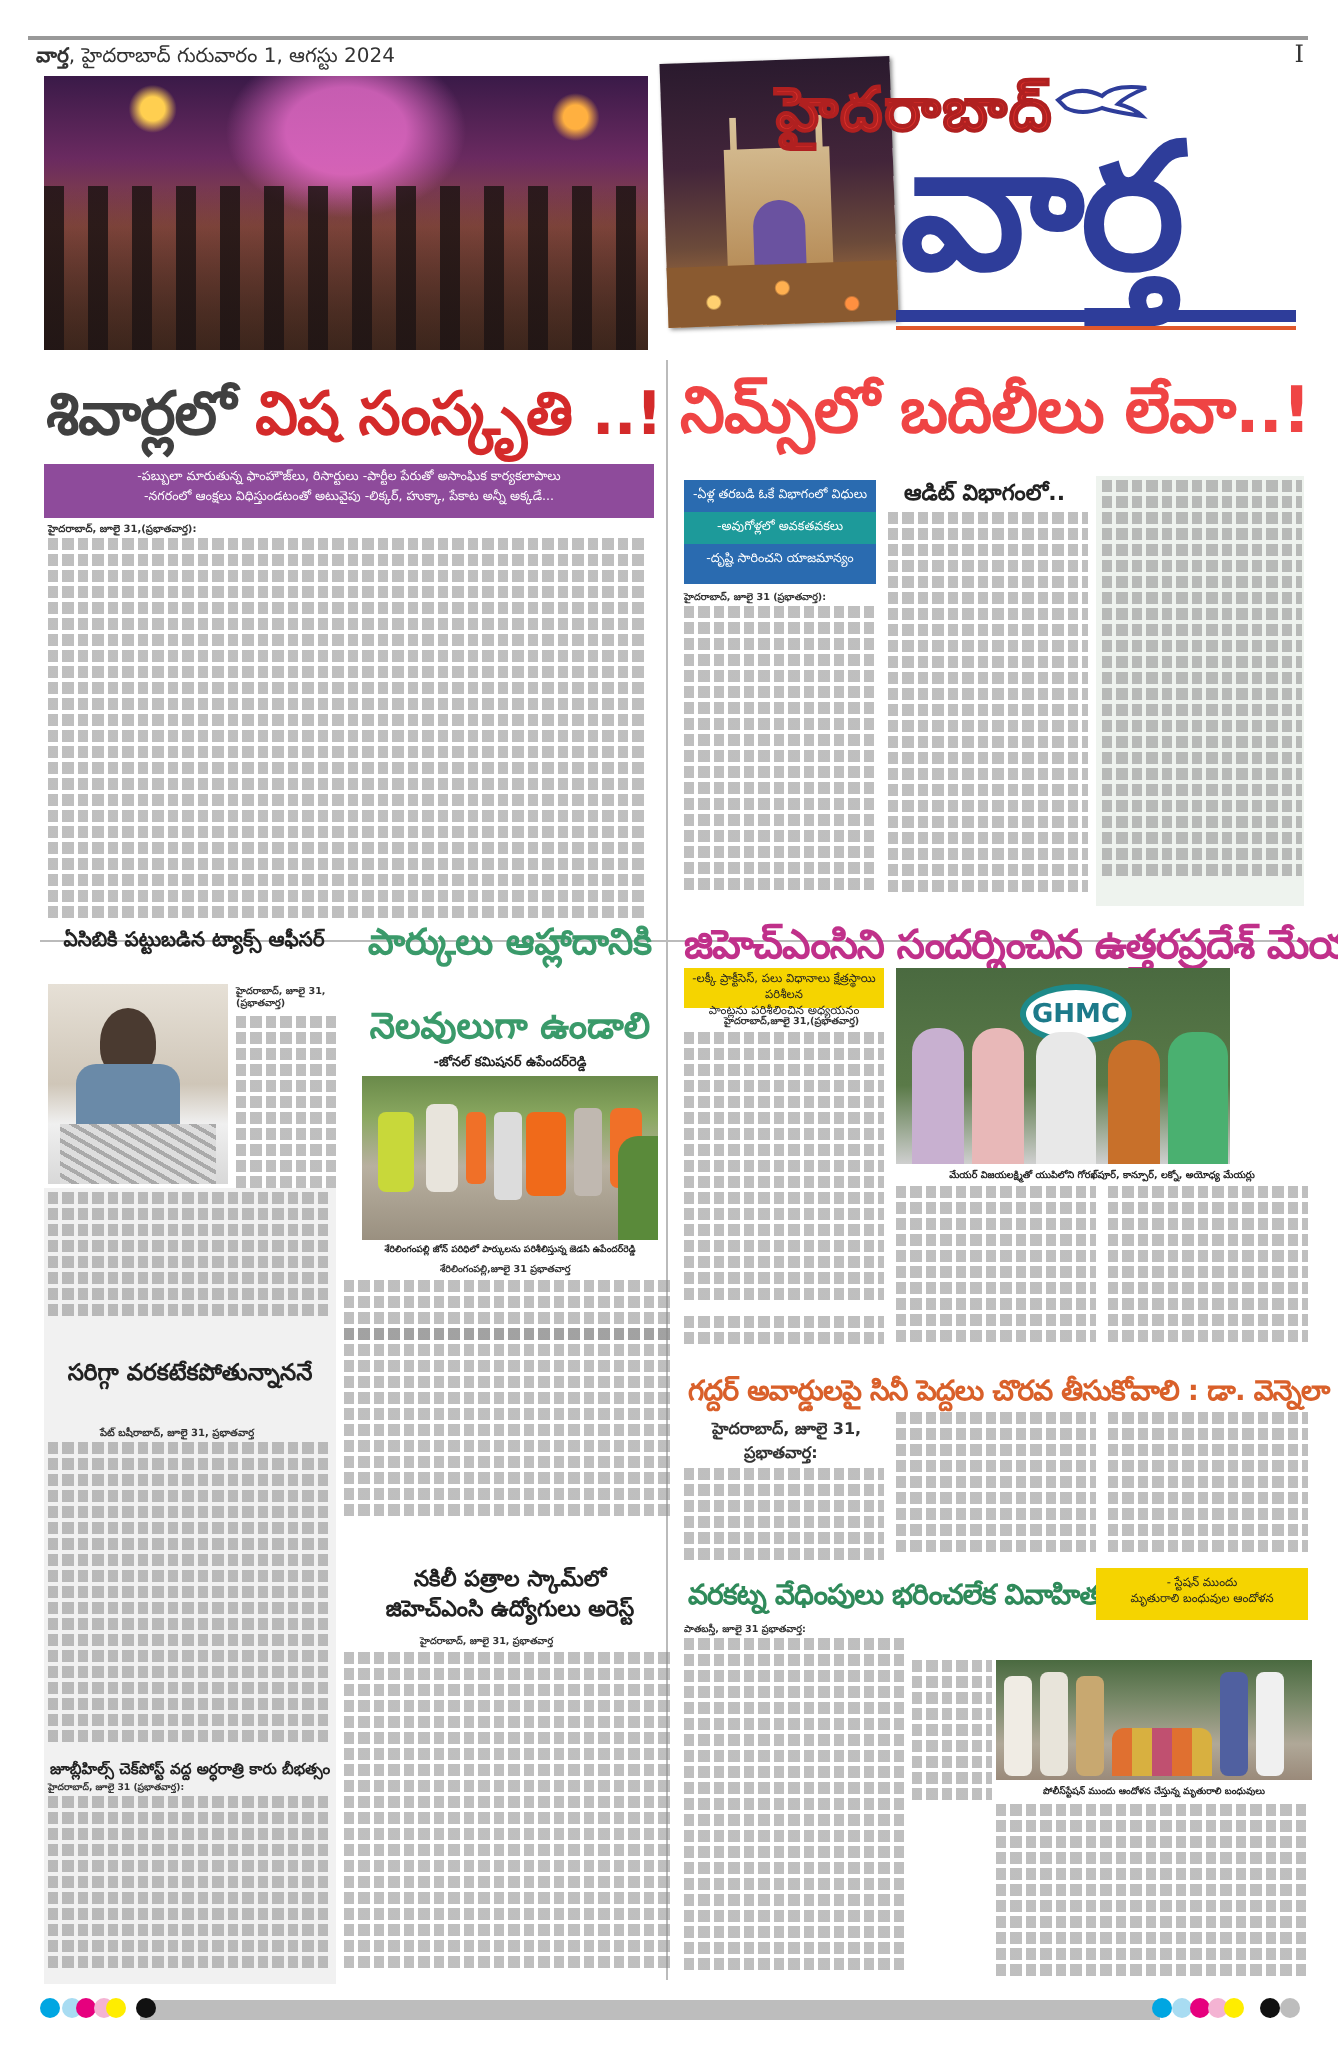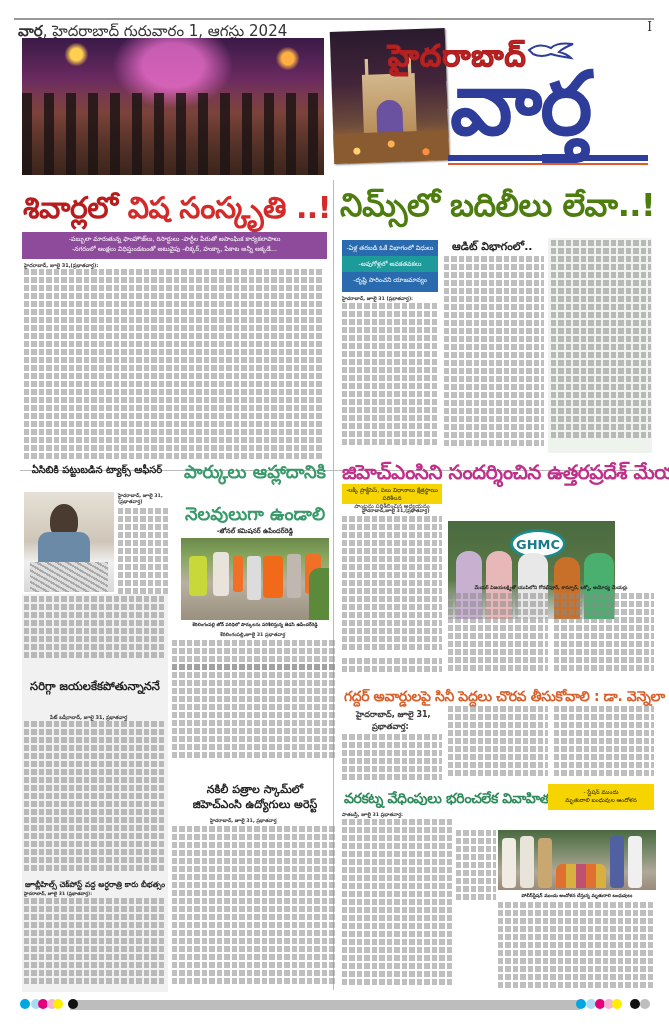--- a/index.html
+++ b/index.html
@@ -3,21 +3,21 @@
 <meta charset="utf-8">
 <style>
   * { box-sizing: border-box; margin: 0; padding: 0; }
   html, body { width: 669px; height: 1024px; background: #ffffff; overflow: hidden; }
   body { font-family: "DejaVu Sans", sans-serif; color: #222; position: relative; }
 
   .page { position: absolute; left: 14px; top: 18px; width: 640px; height: 990px; }
 
   
   .topline { position: absolute; left: 0; top: 0; width: 640px; height: 2px; background: #999; }
-  .dateline { position: absolute; left: 4px; top: 4px; font-size: 15px; color: #333; white-space: nowrap; }
+  .dateline { position: absolute; left: 4px; top: 4px; font-size: 10px; color: #333; white-space: nowrap; }
   .dateline b { font-weight: bold; }
   .pagemark { position: absolute; right: 2px; top: 2px; font-family: "DejaVu Serif", serif; font-size: 12px; color: #333; }
 
   .colrule { position: absolute; background: #bbb; }
 
   .photo { position: absolute; overflow: hidden; }
   .text-block { position: absolute; font-size: 4.4px; line-height: 5.9px; color: #555; text-align: justify; overflow: hidden; word-break: break-all; }
   .text-block .line { display: block; height: 5.9px; background:
       repeating-linear-gradient(90deg, #8a8a8a 0 5px, transparent 5px 7px, #8a8a8a 7px 13px, transparent 13px 15px);
       margin-bottom: 2.1px; opacity: .55; }
@@ -32,26 +32,26 @@
   .mast-photo .lights { position: absolute; left: 0; bottom: 0; width: 100%; height: 30px;
     background: radial-gradient(circle at 20% 60%, #ffd070 0 3px, transparent 4px), radial-gradient(circle at 50% 40%, #ffb050 0 3px, transparent 4px), radial-gradient(circle at 80% 70%, #ff9040 0 3px, transparent 4px), #8a5a30; }
   .mast-small { position: absolute; left: 388px; top: 38px; font-size: 30px; font-weight: bold; color: #e0322c; letter-spacing: 1px; -webkit-text-stroke: 1px #b02020; white-space: nowrap; }
   .mast-big { position: absolute; left: 450px; top: 56px; font-size: 88px; font-weight: bold; color: #2e3d9a; line-height: 96px; letter-spacing: -2px; white-space: nowrap; }
   .mast-bar-blue { position: absolute; left: 448px; top: 155px; width: 200px; height: 6px; background: #2e3d9a; }
   .mast-bar-red { position: absolute; left: 448px; top: 163px; width: 200px; height: 2px; background: #e0582c; }
   .bird { position: absolute; left: 527px; top: 40px; width: 50px; height: 22px; }
 
   
   .h1-left { position: absolute; left: 22px; top: 190px; width: 310px; text-align: center; font-size: 30px; font-weight: bold; white-space: nowrap; letter-spacing: -0.5px; }
-  .h1-left .blk { color: #b91c1c; }
+  .h1-left .blk { color: #404040; }
   .h1-left .red { color: #d42a2a; }
   .purple-box { position: absolute; left: 22px; top: 232px; width: 305px; height: 27px; background: #8e4b9b; color: #fff; font-size: 6.3px; line-height: 12px; text-align: center; padding-top: 1px; }
 
   
-  .h1-right { position: absolute; left: 340px; top: 186px; width: 312px; text-align: center; font-size: 32px; font-weight: bold; color: #4d7c0f; white-space: nowrap; letter-spacing: -0.5px; }
+  .h1-right { position: absolute; left: 340px; top: 186px; width: 312px; text-align: center; font-size: 32px; font-weight: bold; color: #ef4444; white-space: nowrap; letter-spacing: -0.5px; }
   .blue-box { position: absolute; left: 342px; top: 240px; width: 96px; height: 52px; background: #2a6bb0; color: #fff; font-size: 6.3px; text-align: center; }
   .blue-box div { height: 16px; line-height: 16px; }
   .blue-box div:nth-child(2) { background: #1d9a9a; color: #fff; }
   .sub-h { position: absolute; font-weight: bold; color: #222; white-space: nowrap; }
 
   .h2-pink { position: absolute; left: 342px; top: 460px; width: 312px; text-align: center; font-size: 20px; font-weight: bold; color: #c0308a; white-space: nowrap; letter-spacing: -0.5px; }
   .yellow-box { position: absolute; background: #f5d400; color: #222; text-align: center; font-size: 5.8px; }
 
   .h2-green { position: absolute; left: 172px; width: 166px; text-align: center; font-size: 18px; font-weight: bold; color: #3a9a6a; white-space: nowrap; line-height: 24px; }
   .h3-dark { position: absolute; text-align: center; font-weight: bold; color: #222; white-space: nowrap; }
@@ -248,21 +248,21 @@
     <span class="line"></span>
     <span class="line"></span>
     <span class="line"></span>
     <span class="line"></span>
     <span class="line"></span>
     <span class="line"></span>
     <span class="line"></span>
 </div>
 
 <div class="h3-dark" style="left:22px;top:678px;width:146px;font-size:11.5px;line-height:16px;white-space:normal;">
-  <div>సరిగ్గా జయలకేకపోతున్నాననే</div>
+  <div>సరిగ్గా వరకటేకపోతున్నాననే</div>
 </div>
 <div class="dateline-sm" style="left:50px;top:714px;font-size:5px;">పేట్ బషీరాబాద్, జూలై 31, ప్రభాతవార్త</div>
 <div class="text-block" style="left:24px;top:721px;width:142px;height:155px;">
   <span class="line"></span>
     <span class="line"></span>
     <span class="line"></span>
     <span class="line"></span>
     <span class="line"></span>
     <span class="line"></span>
     <span class="line"></span>
@@ -378,21 +378,21 @@
     <span class="line"></span>
     <span class="line"></span>
     <span class="line"></span>
     <span class="line"></span>
     <span class="line"></span>
     <span class="line"></span>
     <span class="line"></span>
     <span class="line"></span>
     <span class="line"></span>
 </div>
-<div class="photo" style="left:448px;top:484px;width:167px;height:98px;background:linear-gradient(180deg,#4a6a40 0%, #5a7a48 60%, #cfcfcf 100%);margin-top:37px;">
+<div class="photo" style="left:448px;top:484px;width:167px;height:98px;background:linear-gradient(180deg,#4a6a40 0%, #5a7a48 60%, #cfcfcf 100%);">
   <div style="position:absolute;left:62px;top:8px;width:56px;height:30px;border-radius:50%;background:#fff;border:3px solid #1d8a8a;color:#1d7a8a;font-weight:bold;font-size:13px;text-align:center;line-height:26px;">GHMC</div>
   <div style="position:absolute;left:8px;top:30px;width:26px;height:68px;background:#c8b0d0;border-radius:12px 12px 0 0;"></div>
   <div style="position:absolute;left:38px;top:30px;width:26px;height:68px;background:#e8b8b8;border-radius:12px 12px 0 0;"></div>
   <div style="position:absolute;left:70px;top:32px;width:30px;height:66px;background:#e8e8e8;border-radius:12px 12px 0 0;"></div>
   <div style="position:absolute;left:106px;top:36px;width:26px;height:62px;background:#c8702a;border-radius:12px 12px 0 0;"></div>
   <div style="position:absolute;left:136px;top:32px;width:30px;height:66px;background:#4ab070;border-radius:12px 12px 0 0;"></div>
   <div style="position:absolute;left:172px;top:26px;width:30px;height:72px;background:#f4f0e8;border-radius:12px 12px 0 0;"></div>
 </div>
 <div class="caption" style="left:448px;top:585px;width:206px;font-size:4.8px;">మేయర్ విజయలక్ష్మితో యుపిలోని గోరఖ్‌పూర్, కాన్పూర్, లక్నో, అయోధ్య మేయర్లు</div>
 <div class="text-block" style="left:448px;top:593px;width:100px;height:84px;">

